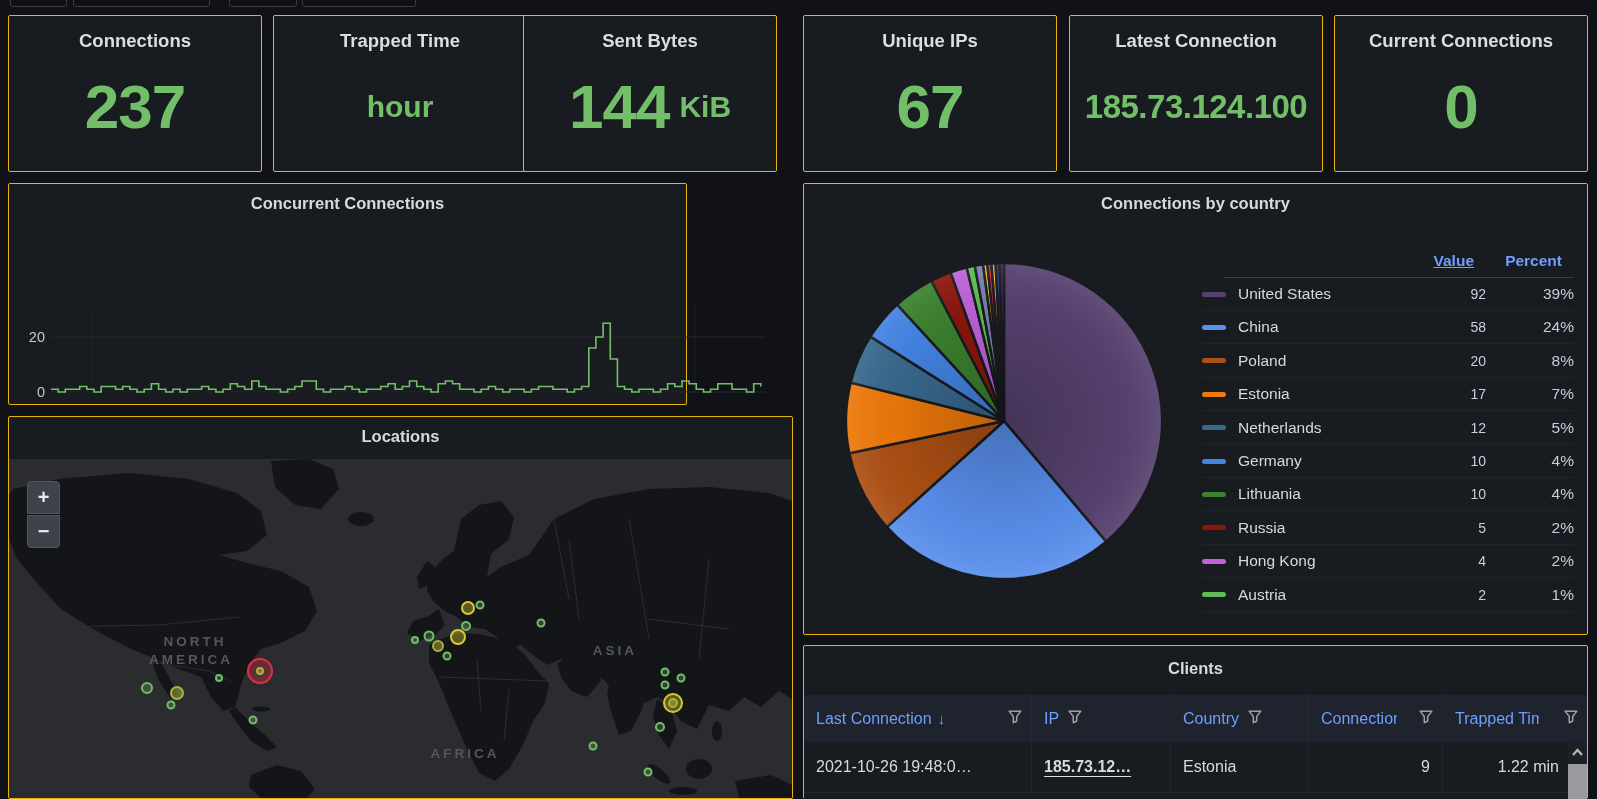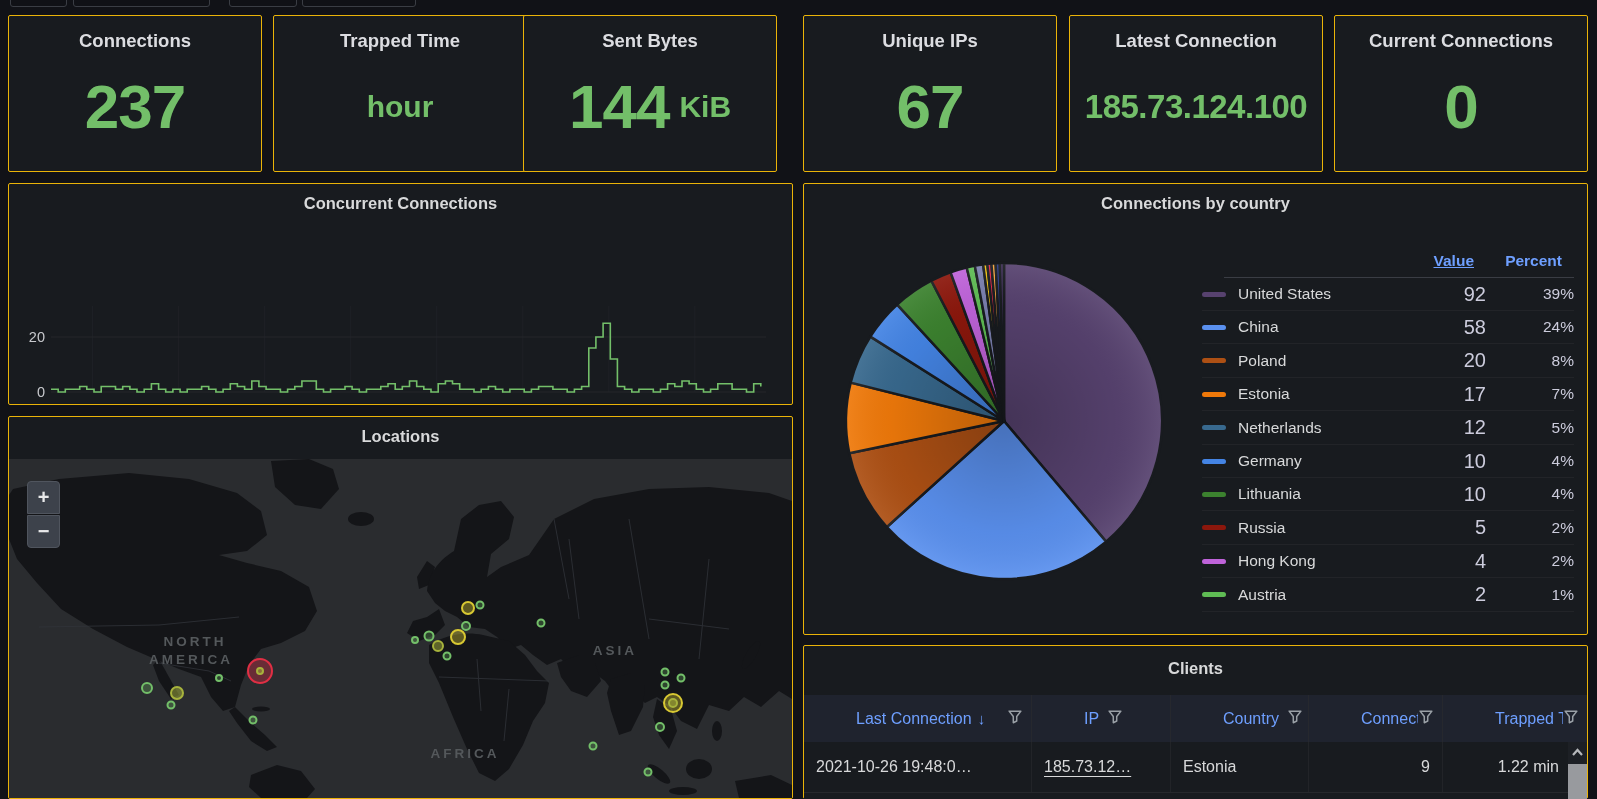--- a/index.html
+++ b/index.html
@@ -27,34 +27,34 @@
   .map-zoom-btn:last-child { border-radius:0 0 4px 4px; margin-top:1px; }
   .region-label { position:absolute; transform:translate(-50%,-50%); color:#54585b; font-size:13.5px;
     font-weight:700; letter-spacing:3px; white-space:nowrap; }
   .marker { position:absolute; border-radius:50%; transform:translate(-50%,-50%); }
   
   .legend-hdr { position:absolute; font-size:15.5px; font-weight:700; color:#6E9FFF; cursor:pointer; }
   .legend-row { position:absolute; left:398px; width:372px; height:33px; display:flex; align-items:center;
     border-bottom:1px solid #222428; }
   .legend-swatch { width:24px; height:5px; border-radius:3px; margin-right:12px; flex:none; }
   .legend-name { font-size:15.5px; color:#d8d9da; flex:1; cursor:pointer; }
-  .legend-val { font-size:20px; color:#ccccdc; width:62px; text-align:right; }
+  .legend-val { font-size:14px; color:#ccccdc; width:62px; text-align:right; }
   .legend-pct { font-size:15.5px; color:#ccccdc; width:88px; text-align:right; }
   
   .tbl-header-row { position:absolute; left:0; top:49px; width:783px; height:47px; background:#1f232e; display:flex; }
   .tbl-col-hdr { display:flex; align-items:center; padding-left:12px; border-right:1px solid #26282e; overflow:hidden; }
-  .tbl-col-hdr .lbl { color:#6E9FFF; font-size:16px; white-space:nowrap; overflow:hidden; cursor:pointer;margin-left:40px; }
+  .tbl-col-hdr .lbl { color:#6E9FFF; font-size:16px; white-space:nowrap; overflow:hidden; cursor:pointer; }
   .sort-arrow { color:#6E9FFF; font-size:15px; margin-left:6px; }
   .funnel { flex:none; margin-left:8px; cursor:pointer; }
   .funnel.pin-right { margin-left:auto; margin-right:8px; }
   .tbl-row { position:absolute; left:0; top:96px; width:783px; height:51px; display:flex; border-bottom:1px solid #26282c; }
   .tbl-cell { display:flex; align-items:center; padding:0 12px; border-right:1px solid #222428;
     font-size:16px; color:#d8d9da; white-space:nowrap; overflow:hidden; }
   .tbl-cell.num { justify-content:flex-end; }
-  .ip-link { text-decoration:underline; text-underline-offset:4px; cursor:pointer; color:#d8d9da; }
+  .ip-link { text-decoration:underline; text-underline-offset:4px; cursor:pointer; color:#d8d9da;font-weight:bold; }
   .row-sliver { position:absolute; left:0; top:147px; width:783px; height:6px; background:#181b1f; }
   .scroll-track { position:absolute; left:764px; top:96px; width:19px; height:57px; background:#1d2025; }
   .scroll-thumb { position:absolute; left:0; top:22px; width:19px; height:35px; background:#989a9e; cursor:pointer; }
 </style>
 </head>
 <body>
 
 <div>
   <div class="var-box" style="left:10px;width:57px;"></div>
   <div class="var-box" style="left:73px;width:137px;"></div>
@@ -95,21 +95,21 @@
       </div>
     </div>
     <div class="panel stat-panel" style="left: 1334px;">
       <div class="stat-label">Current Connections</div>
       <div class="stat-value-row">
         <div class="stat-value">0</div>
       </div>
     </div>
   </div>
 
-<div class="panel" style="left:8px;top:183px;width:785px;height:222px;">
+<div class="panel" style="left:8px;top:183px;width:679px;height:222px;">
   <div class="panel-title">Concurrent Connections</div>
   <svg id="ts-svg" width="783" height="180" viewBox="0 0 783 180">
       <line x1="83.58599999999998" y1="82" x2="83.58599999999998" y2="168" stroke="#1f2126" stroke-width="1"></line>
       <text x="83.58599999999998" y="190" fill="#c7c9cd" font-size="14.5" text-anchor="middle">21:00</text>
       <line x1="169.62599999999998" y1="82" x2="169.62599999999998" y2="168" stroke="#1f2126" stroke-width="1"></line>
       <text x="169.62599999999998" y="190" fill="#c7c9cd" font-size="14.5" text-anchor="middle">00:00</text>
       <line x1="255.66599999999997" y1="82" x2="255.66599999999997" y2="168" stroke="#1f2126" stroke-width="1"></line>
       <text x="255.66599999999997" y="190" fill="#c7c9cd" font-size="14.5" text-anchor="middle">03:00</text>
       <line x1="341.70599999999996" y1="82" x2="341.70599999999996" y2="168" stroke="#1f2126" stroke-width="1"></line>
       <text x="341.70599999999996" y="190" fill="#c7c9cd" font-size="14.5" text-anchor="middle">06:00</text>

